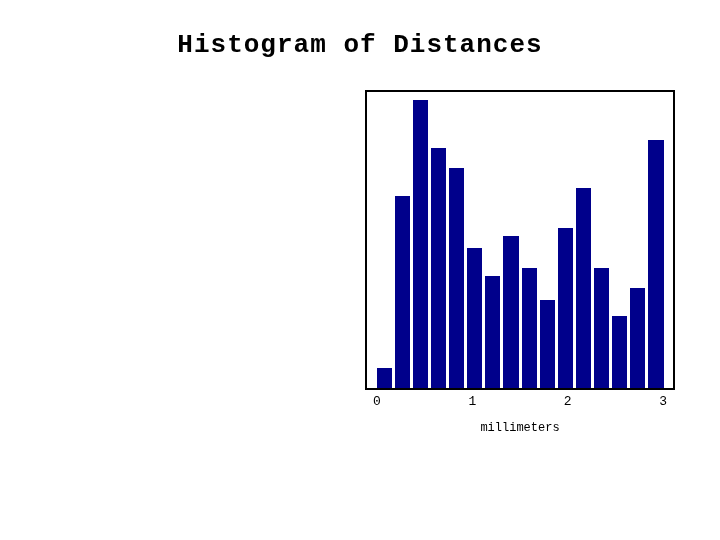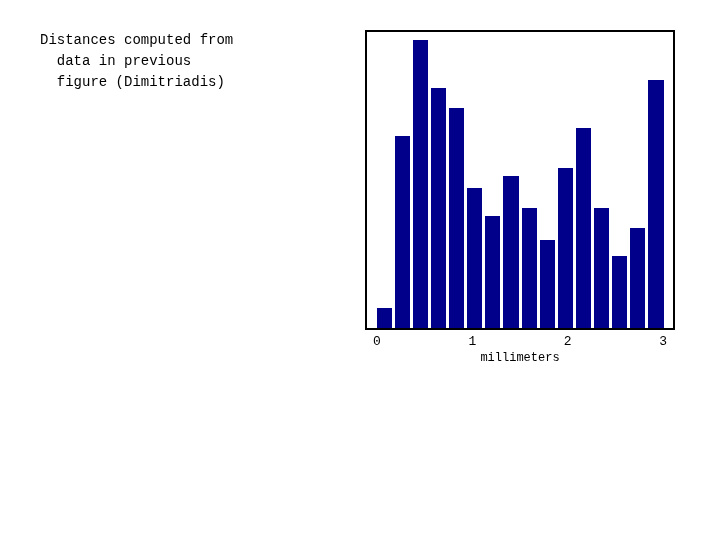--- a/index.html
+++ b/index.html
@@ -68,34 +68,32 @@
       display: flex;
       justify-content: space-between;
       width: 310px;
       padding: 4px 8px 0 8px;
       font-size: 13px;
       font-family: 'Courier New', Courier, monospace;
     }
     .x-axis-unit {
       font-size: 12px;
       font-family: 'Courier New', Courier, monospace;
-      margin-top: 2px;
+      margin-top: 12px;
       text-align: center;
     }
   </style>
 </head>
 <body>
 
 <div class="page">
+  <div class="title">Histogram of Distances</div>
 
   <div class="content-area">
     <div class="text-column">
-      <div class="text-block">Distances computed from
-  data in previous
-  figure (Dimitriadis)</div>
     </div>
 
     <div class="chart-column">
       <div class="chart-container">
         <div class="chart-inner" id="chart-inner">
         <div style="background: rgb(0, 0, 139); flex: 1 1 0%; margin: 0px 1.5px; height: 6.94444%; align-self: flex-end;"></div>
             <div style="background: rgb(0, 0, 139); flex: 1 1 0%; margin: 0px 1.5px; height: 66.6667%; align-self: flex-end;"></div>
             <div style="background: rgb(0, 0, 139); flex: 1 1 0%; margin: 0px 1.5px; height: 100%; align-self: flex-end;"></div>
             <div style="background: rgb(0, 0, 139); flex: 1 1 0%; margin: 0px 1.5px; height: 83.3333%; align-self: flex-end;"></div>
             <div style="background: rgb(0, 0, 139); flex: 1 1 0%; margin: 0px 1.5px; height: 76.3889%; align-self: flex-end;"></div>

